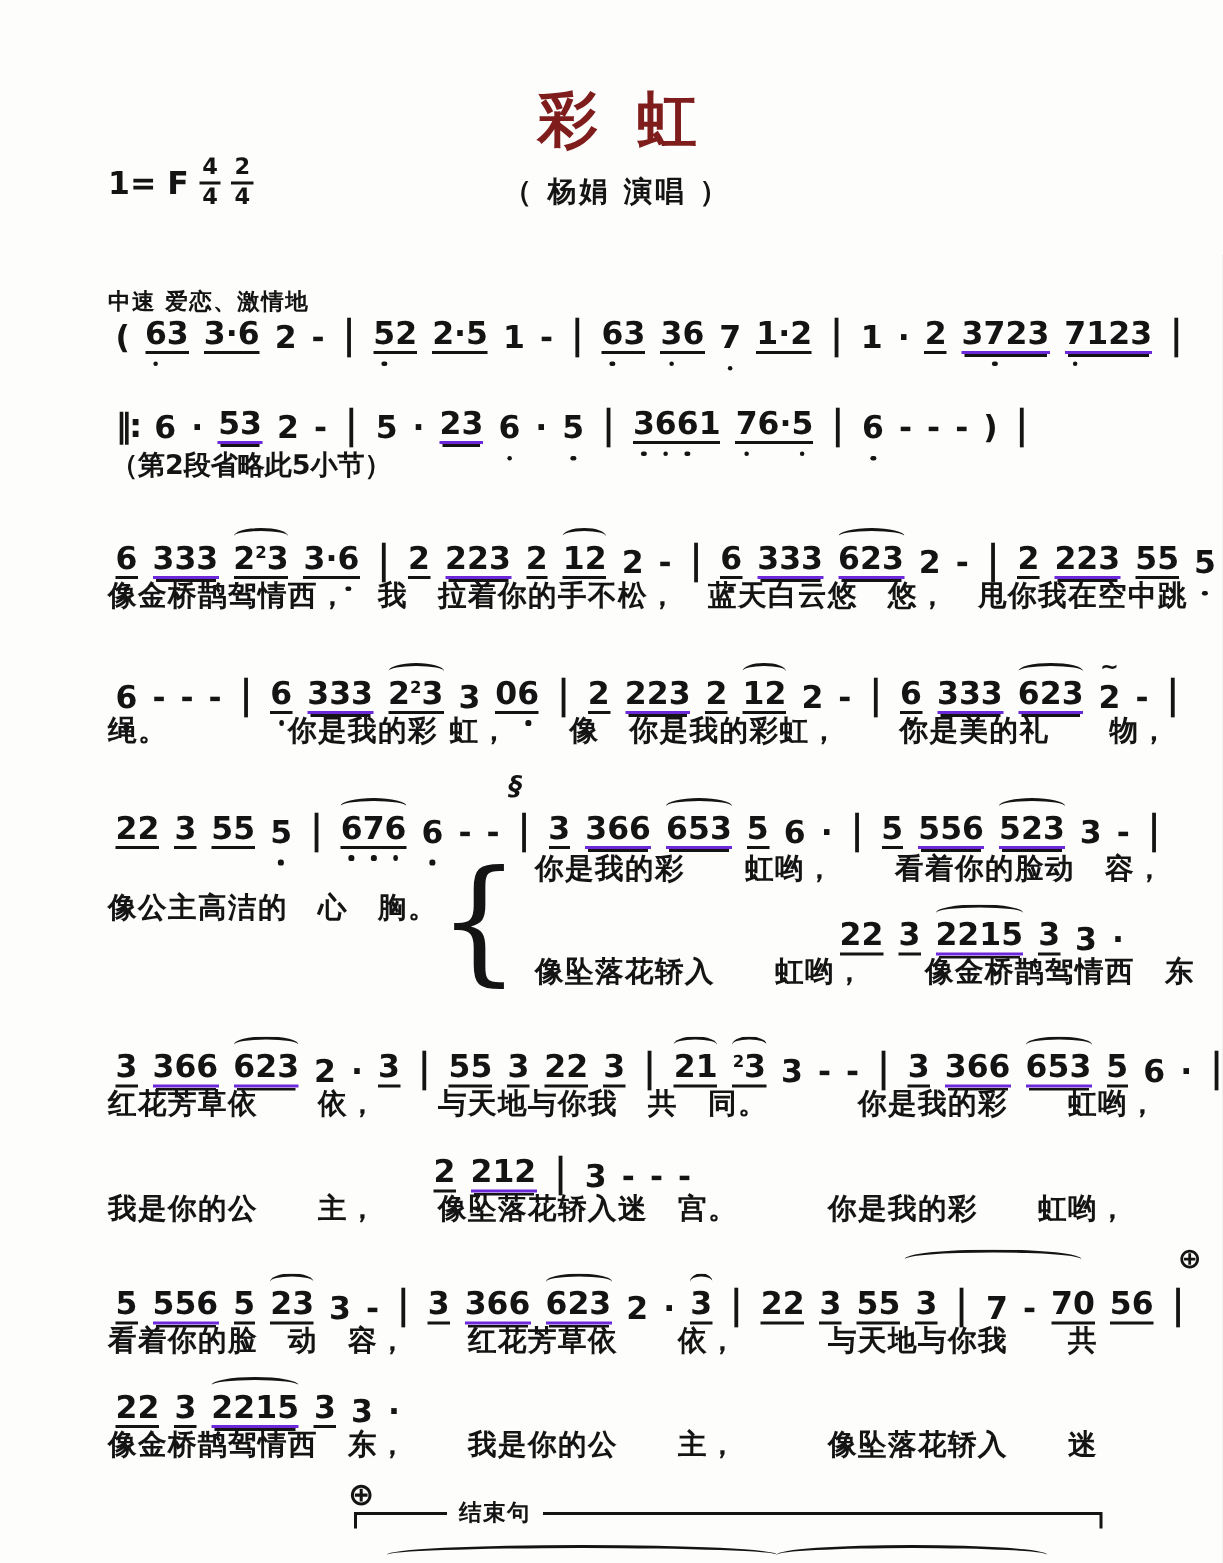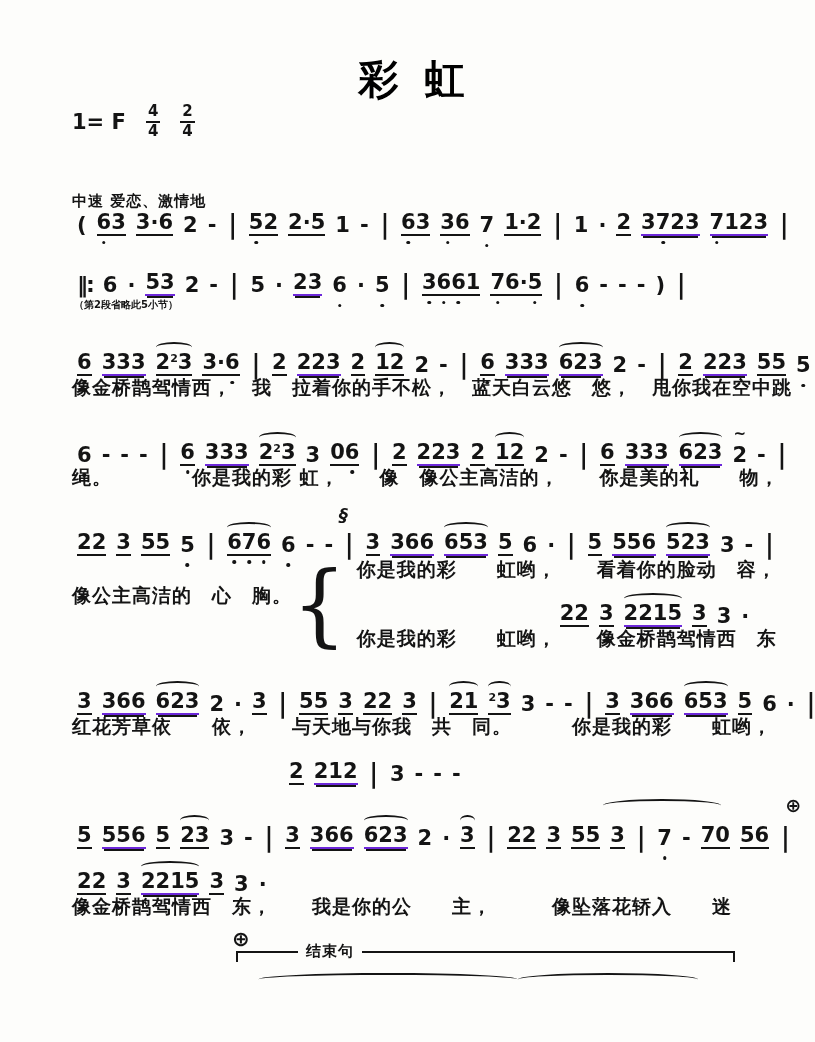--- a/index.html
+++ b/index.html
@@ -5,21 +5,21 @@
   html,body{margin:0;padding:0;background:#e8e8e8;}
   .page{width:815px;height:1042px;background:#fdfdfb;position:relative;margin:0 auto;
         font-family:"DejaVu Sans",sans-serif;color:#141414;overflow:hidden;}
   .inner{padding:52px 64px 0 72px;position:relative;}
 
   
   .hdr{position:relative;height:118px;}
   .title{text-align:center;font-size:40px;font-weight:bold;letter-spacing:26px;padding-left:26px;}
   .subtitle{text-align:center;font-size:19px;font-weight:bold;margin-top:8px;letter-spacing:2px;}
   .credits{position:absolute;right:6px;top:40px;font-size:18px;font-weight:bold;line-height:1.75;text-align:left;white-space:pre;}
-  .keyline{position:absolute;left:0;top:52px;font-size:21px;font-weight:bold;display:flex;align-items:center;gap:20px;}
+  .keyline{position:absolute;left:0;top:52px;font-size:21px;font-weight:bold;display:flex;align-items:center;gap:7px;}
   .meter{display:inline-flex;flex-direction:column;align-items:center;font-size:15px;line-height:1.05;font-weight:bold;}
   .meter .n{border-bottom:2px solid #141414;padding:0 2px 1px;}
   .meter .d{padding-top:1px;}
   .tempo{position:absolute;left:0;top:92px;font-size:15px;font-weight:bold;letter-spacing:1px;margin-top:48px;}
 
   
   .music-row{display:flex;align-items:flex-end;height:40px;padding-top:12px;position:relative;white-space:nowrap;}
   .tok{position:relative;margin:0 5px;font-size:21px;font-weight:bold;line-height:1;}
   .tok .txt{display:inline-block;white-space:pre;}
   .u1 .txt,.txt.u1{border-bottom:2px solid #141414;padding-bottom:1px;}
@@ -32,21 +32,21 @@
   .tok.tld::after{content:"~";position:absolute;top:-18px;left:50%;transform:translateX(-50%);font-size:15px;}
   .tok.bar{margin:0 7px;}
   .tok.bar .txt{font-size:23px;font-weight:900;transform:scaleY(1.15);}
   .tok.rep .txt{letter-spacing:-2px;font-size:22px;}
   .seg{position:absolute;top:-27px;left:-6px;font-size:18px;font-style:italic;font-weight:bold;}
   .codaM{position:absolute;top:-30px;left:4px;font-size:19px;font-weight:bold;}
   .tie{position:absolute;border-top:2px solid #141414;border-radius:50% 50% 0 0;height:11px;}
 
   
   .lyr{font-size:19px;font-weight:bold;white-space:pre;line-height:1.25;letter-spacing:1px;}
-  .note{font-size:10px;font-weight:bold;margin:2px 0 0 2px;}
+  .note{font-size:18px;font-weight:bold;margin:2px 0 0 2px;}
 
   
   .brace-sec{display:flex;align-items:center;margin-top:2px;}
   .brace-left{width:258px;align-self:flex-start;padding-top:26px;}
   .brace{font-size:86px;font-weight:400;line-height:0.9;transform:scaleY(1.05);margin-right:10px;
          font-family:"DejaVu Serif",serif;}
   .brace-col{display:flex;flex-direction:column;}
   .brace-col .music-row{height:36px;padding-top:10px;margin-left:198px;}
 
   .mid-music{height:36px;padding-top:10px;}
@@ -60,21 +60,22 @@
   .end-bracket::after{right:0;}
   .end-label{position:absolute;left:62px;top:-11px;background:#fdfdfb;padding:0 8px;font-size:15px;font-weight:bold;letter-spacing:1px;}
 </style>
 </head>
 <body>
 
 <div class="page">
   <div class="inner">
 
     <div class="hdr">
-      <div class="title" id="song-title" style="color: #000000;">彩虹</div>
+      <div class="title" id="song-title" style="color: #7f1d1d;">彩虹</div>
+      <div class="subtitle">（ 杨娟 演唱 ）</div>
       <div class="keyline">
         <span>1= F</span>
         <span class="meter">
           <span class="n">4</span>
           <span class="d">4</span>
         </span>
         <span class="meter">
           <span class="n">2</span>
           <span class="d">4</span>
         </span>
@@ -178,21 +179,21 @@
         <span class="tok"><span class="txt"><span class="ch">2</span></span></span>
         <span class="tok"><span class="txt"><span class="ch">-</span></span></span>
         <span class="tok bar"><span class="txt"><span class="ch">|</span></span></span>
         <span class="tok"><span class="txt u1"><span class="ch lo">6</span></span></span>
         <span class="tok"><span class="txt u2"><span class="ch">3</span><span class="ch">3</span><span class="ch">3</span></span></span>
         <span class="tok arc"><span class="txt u2"><span class="ch">6</span><span class="ch">2</span><span class="ch">3</span></span></span>
         <span class="tok tld"><span class="txt"><span class="ch">2</span></span></span>
         <span class="tok"><span class="txt"><span class="ch">-</span></span></span>
         <span class="tok bar"><span class="txt"><span class="ch">|</span></span></span>
       </div>
-    <div class="lyr">绳。　　　　你是我的彩 虹，　　像　像公主高洁的，　　你是美的礼　　物，</div>
+    <div class="lyr">绳。　　　　你是我的彩 虹，　　像　你是我的彩虹，　　你是美的礼　　物，</div>
 
     <div class="music-row" style="margin-top:14px;">
         <span class="tok"><span class="txt u1"><span class="ch">2</span><span class="ch">2</span></span></span>
         <span class="tok"><span class="txt u1"><span class="ch">3</span></span></span>
         <span class="tok"><span class="txt u1"><span class="ch">5</span><span class="ch">5</span></span></span>
         <span class="tok"><span class="txt"><span class="ch lo">5</span></span></span>
         <span class="tok bar"><span class="txt"><span class="ch">|</span></span></span>
         <span class="tok arc"><span class="txt u1"><span class="ch lo">6</span><span class="ch lo">7</span><span class="ch lo">6</span></span></span>
         <span class="tok"><span class="txt"><span class="ch lo">6</span></span></span>
         <span class="tok"><span class="txt"><span class="ch">-</span></span></span>
@@ -218,21 +219,21 @@
       <div class="brace-col">
         <div class="lyr">你是我的彩　　虹哟，　　看着你的脸动　容，</div>
         <div class="music-row">
             <span class="tok"><span class="txt u1"><span class="ch">2</span><span class="ch">2</span></span></span>
             <span class="tok"><span class="txt u1"><span class="ch">3</span></span></span>
             <span class="tok arc"><span class="txt u2"><span class="ch">2</span><span class="ch">2</span><span class="ch">1</span><span class="ch">5</span></span></span>
             <span class="tok"><span class="txt u1"><span class="ch">3</span></span></span>
             <span class="tok"><span class="txt"><span class="ch">3</span></span></span>
             <span class="tok"><span class="txt"><span class="ch">·</span></span></span>
           </div>
-        <div class="lyr">你是我的彩　　虹哟，　　像金桥鹊驾情西　东</div>
+        <div class="lyr">像坠落花轿入　　虹哟，　　像金桥鹊驾情西　东</div>
       </div>
     </div>
 
     <div class="music-row" style="margin-top:12px;">
         <span class="tok"><span class="txt u1"><span class="ch">3</span></span></span>
         <span class="tok"><span class="txt u2"><span class="ch">3</span><span class="ch">6</span><span class="ch">6</span></span></span>
         <span class="tok arc"><span class="txt u2"><span class="ch">6</span><span class="ch">2</span><span class="ch">3</span></span></span>
         <span class="tok"><span class="txt"><span class="ch">2</span></span></span>
         <span class="tok"><span class="txt"><span class="ch">·</span></span></span>
         <span class="tok"><span class="txt u1"><span class="ch">3</span></span></span>
@@ -259,20 +260,21 @@
     <div class="lyr">红花芳草依　　依，　　与天地与你我　共　同。　　　你是我的彩　　虹哟，</div>
     <div class="music-row mid-music" style="margin-left:212px;">
         <span class="tok"><span class="txt u1"><span class="ch">2</span></span></span>
         <span class="tok"><span class="txt u2"><span class="ch">2</span><span class="ch">1</span><span class="ch">2</span></span></span>
         <span class="tok bar"><span class="txt"><span class="ch">|</span></span></span>
         <span class="tok"><span class="txt"><span class="ch">3</span></span></span>
         <span class="tok"><span class="txt"><span class="ch">-</span></span></span>
         <span class="tok"><span class="txt"><span class="ch">-</span></span></span>
         <span class="tok"><span class="txt"><span class="ch">-</span></span></span>
       </div>
+    <div class="lyr">我是你的公　　主，　　像坠落花轿入迷　宫。　　　你是我的彩　　虹哟，</div>
 
     <div class="music-row" style="margin-top:12px;">
       <div class="tie" style="right:30px;width:118px;top:2px;"></div>
     <span class="tok"><span class="txt u1"><span class="ch">5</span></span></span>
         <span class="tok"><span class="txt u2"><span class="ch">5</span><span class="ch">5</span><span class="ch">6</span></span></span>
         <span class="tok"><span class="txt u1"><span class="ch">5</span></span></span>
         <span class="tok arc"><span class="txt u1"><span class="ch">2</span><span class="ch">3</span></span></span>
         <span class="tok"><span class="txt"><span class="ch">3</span></span></span>
         <span class="tok"><span class="txt"><span class="ch">-</span></span></span>
         <span class="tok bar"><span class="txt"><span class="ch">|</span></span></span>
@@ -287,20 +289,21 @@
         <span class="tok"><span class="txt u1"><span class="ch">3</span></span></span>
         <span class="tok"><span class="txt u1"><span class="ch">5</span><span class="ch">5</span></span></span>
         <span class="tok"><span class="txt u1"><span class="ch">3</span></span></span>
         <span class="tok bar"><span class="txt"><span class="ch">|</span></span></span>
         <span class="tok"><span class="txt"><span class="ch lo">7</span></span></span>
         <span class="tok"><span class="txt"><span class="ch">-</span></span></span>
         <span class="tok"><span class="txt u1"><span class="ch">7</span><span class="ch">0</span></span></span>
         <span class="tok"><span class="txt u1"><span class="ch">5</span><span class="ch">6</span></span></span>
         <span class="tok bar"><span class="txt"><span class="ch">|</span></span><span class="codaM">⊕</span></span>
       </div>
+    <div class="lyr">看着你的脸　动　容，　　红花芳草依　　依，　　　与天地与你我　　共</div>
     <div class="music-row mid-music">
         <span class="tok"><span class="txt u1"><span class="ch">2</span><span class="ch">2</span></span></span>
         <span class="tok"><span class="txt u1"><span class="ch">3</span></span></span>
         <span class="tok arc"><span class="txt u2"><span class="ch">2</span><span class="ch">2</span><span class="ch">1</span><span class="ch">5</span></span></span>
         <span class="tok"><span class="txt u1"><span class="ch">3</span></span></span>
         <span class="tok"><span class="txt"><span class="ch">3</span></span></span>
         <span class="tok"><span class="txt"><span class="ch">·</span></span></span>
       </div>
     <div class="lyr">像金桥鹊驾情西　东，　　我是你的公　　主，　　　像坠落花轿入　　迷</div>
 

